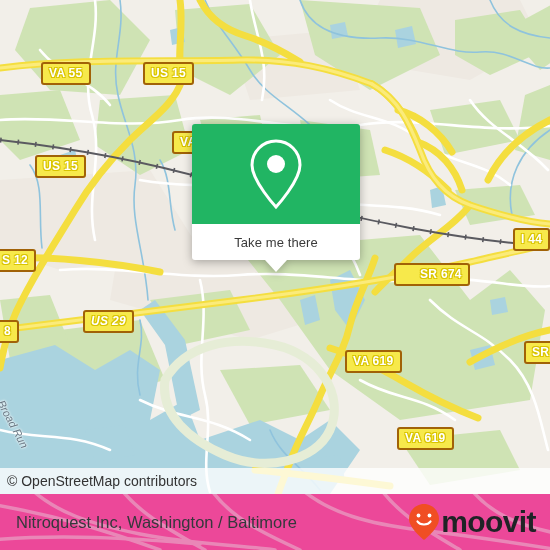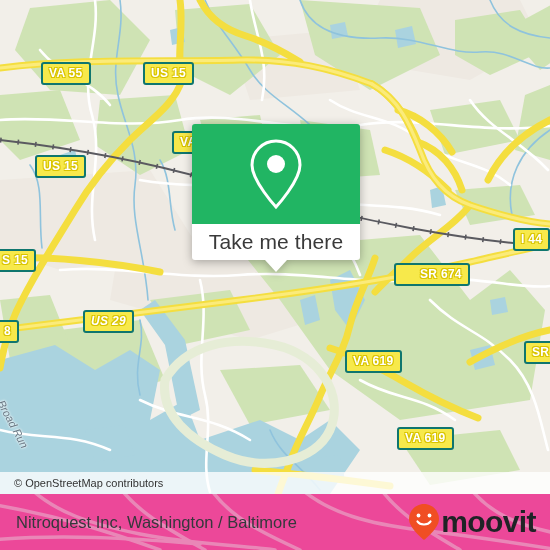--- a/index.html
+++ b/index.html
@@ -11,21 +11,21 @@
   #app{position:relative;width:550px;height:550px;overflow:hidden;background:#fff;}
 
   
   .map{position:absolute;left:0;top:0;width:550px;height:494px;overflow:hidden;background:#f2efe9;}
   .map svg{position:absolute;left:0;top:0;}
 
   
   .shield{
     position:absolute;
     background:#f7e94b;
-    border:2px solid #0f766e;
+    border:2px solid #a16207;
     border-radius:3px;
     color:#ffffff;
     font-size:12px;
     font-weight:bold;
     letter-spacing:.3px;
     line-height:1;
     padding:3px 6px 4px 6px;
     white-space:nowrap;
     text-shadow:
       -1px -1px 0 #d9c400, 1px -1px 0 #d9c400,
@@ -43,42 +43,42 @@
     font-style:italic;
     white-space:nowrap;
     z-index:6;
     text-shadow:0 0 2px #fff,0 0 3px #fff;
   }
 
   
   .attrib{
     position:absolute;left:0;bottom:0;width:100%;
     background:rgba(255,255,255,.78);
-    font-size:11px;color:#333;
-    padding:5px 0 5px 14px;
+    font-size:14px;color:#333;
+    padding:5px 0 5px 7px;
     box-sizing:border-box;
     z-index:9;
   }
 
   
   .card{
     position:absolute;left:192px;top:124px;width:168px;
     z-index:20;
     filter:drop-shadow(0 2px 5px rgba(0,0,0,.30));
   }
   .card-top{
     background:#21b563;height:100px;border-radius:3px 3px 0 0;
     display:flex;align-items:center;justify-content:center;
   }
   .card-bottom{
     background:#ffffff;height:36px;border-radius:0 0 3px 3px;
     display:flex;align-items:center;justify-content:center;
   }
   .card-label{
-    color:#3a3a3a;font-size:21px;letter-spacing:.1px;
+    color:#3a3a3a;font-size:13px;letter-spacing:.1px;
   }
   .card-tail{
     position:absolute;left:50%;margin-left:-11px;top:136px;
     width:0;height:0;
     border-left:11px solid transparent;
     border-right:11px solid transparent;
     border-top:12px solid #ffffff;
   }
 
   
@@ -241,21 +241,21 @@
     <div class="shield" style="left:143px;top:62px;">
         <span>US 15</span>
       </div>
     <div class="shield" style="left:172px;top:131px;">
         <span>VA</span>
       </div>
     <div class="shield" style="left:35px;top:155px;">
         <span>US 15</span>
       </div>
     <div class="shield" style="left:-6px;top:249px;">
-        <span>S 15</span>
+        <span>S 12</span>
       </div>
     <div class="shield" style="left:513px;top:228px;">
         <span>I 44</span>
       </div>
     <div class="shield" style="left:394px;top:263px;padding-left:24px;">
         <span>SR 674</span>
       </div>
     <div class="shield" style="left:83px;top:310px;font-style:italic;">
         <span>US 29</span>
       </div>

